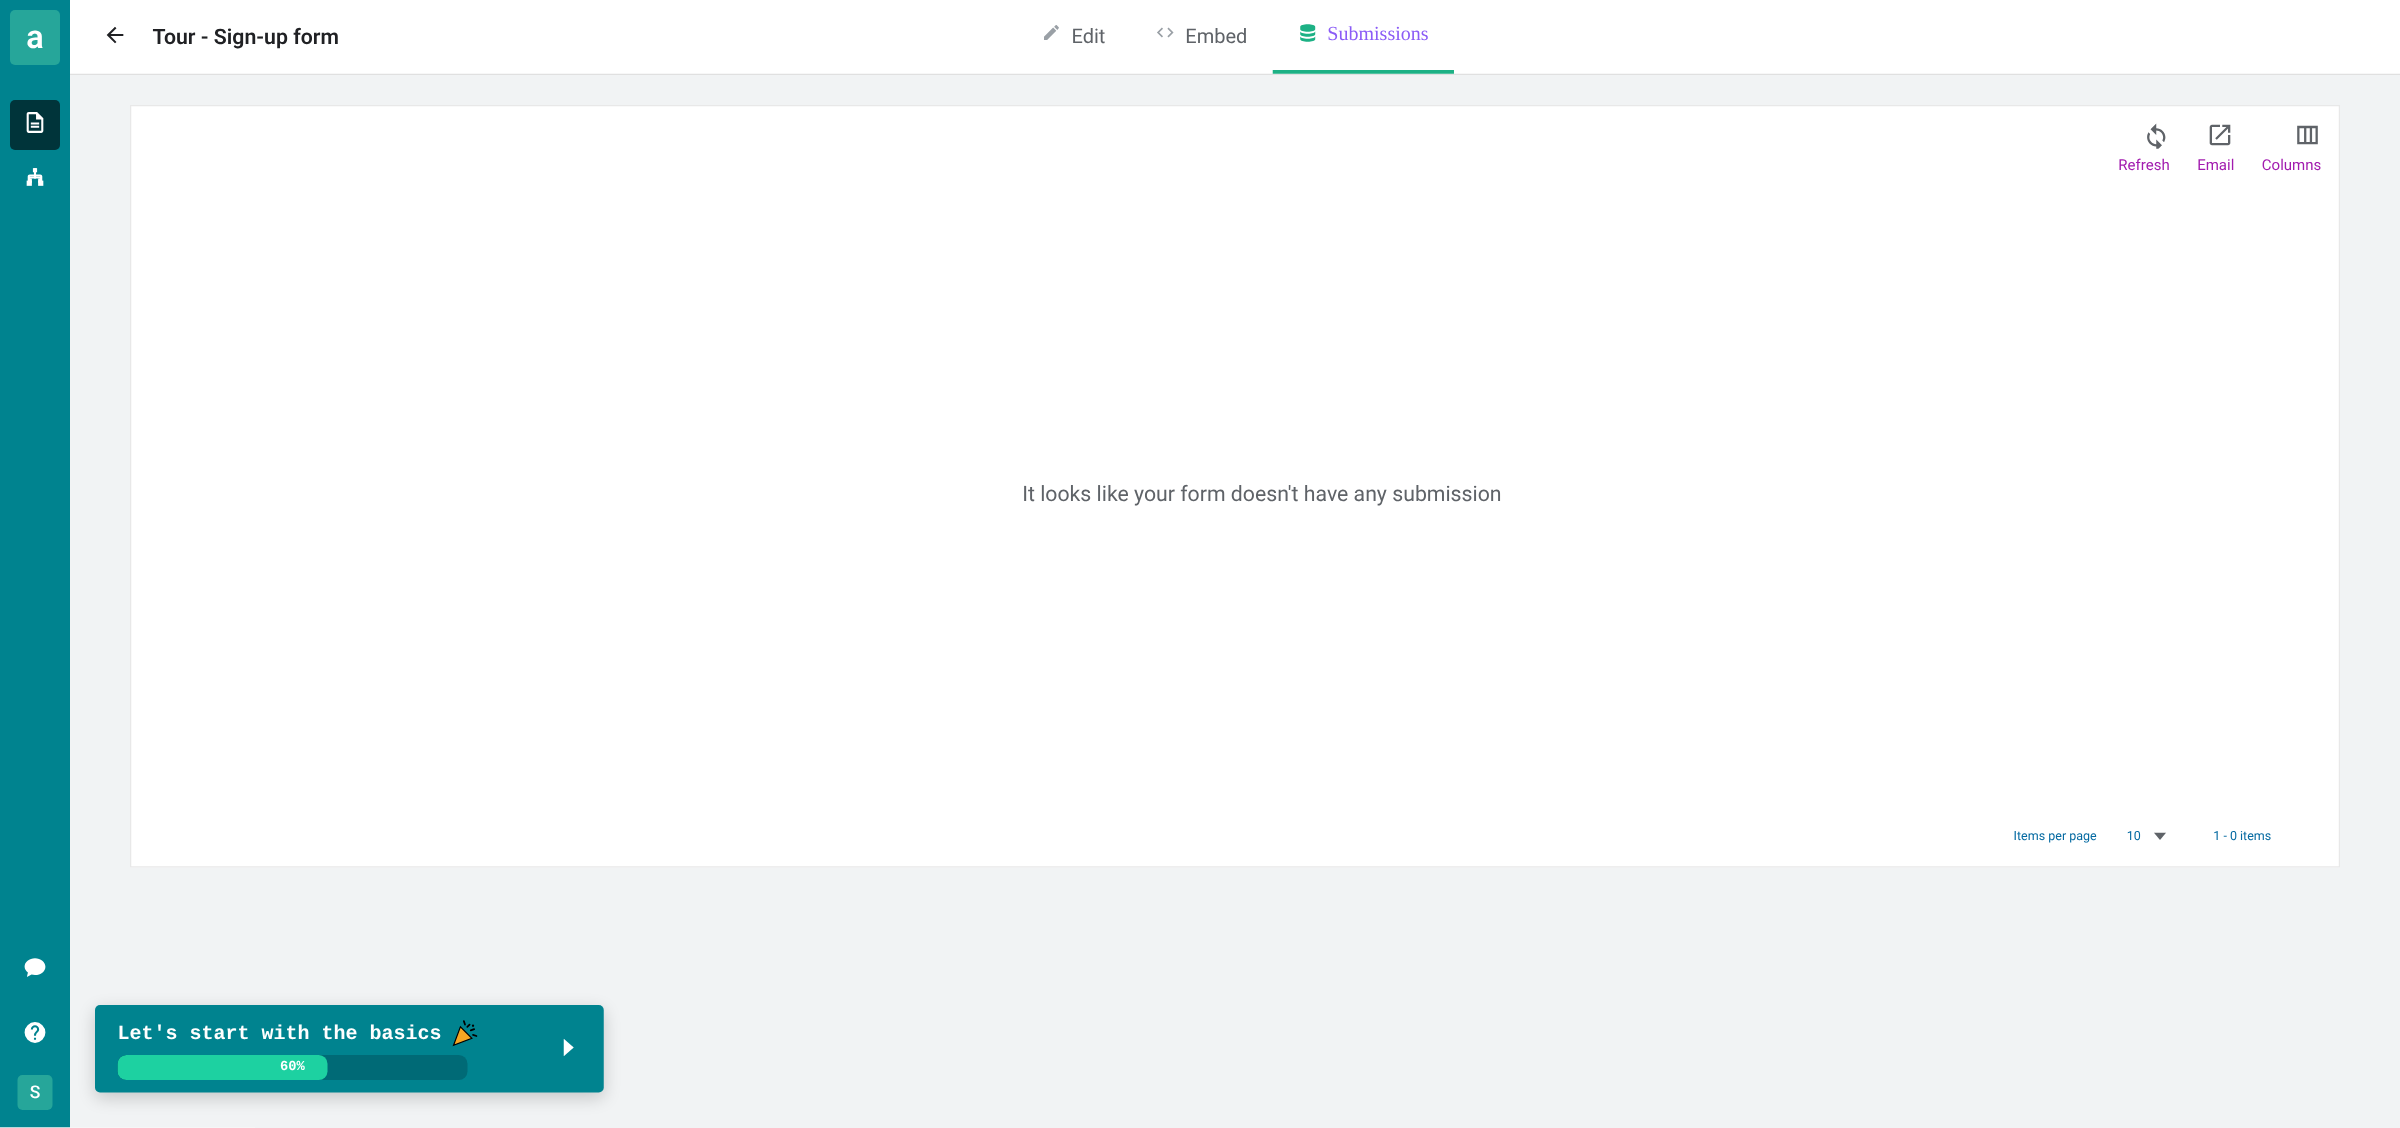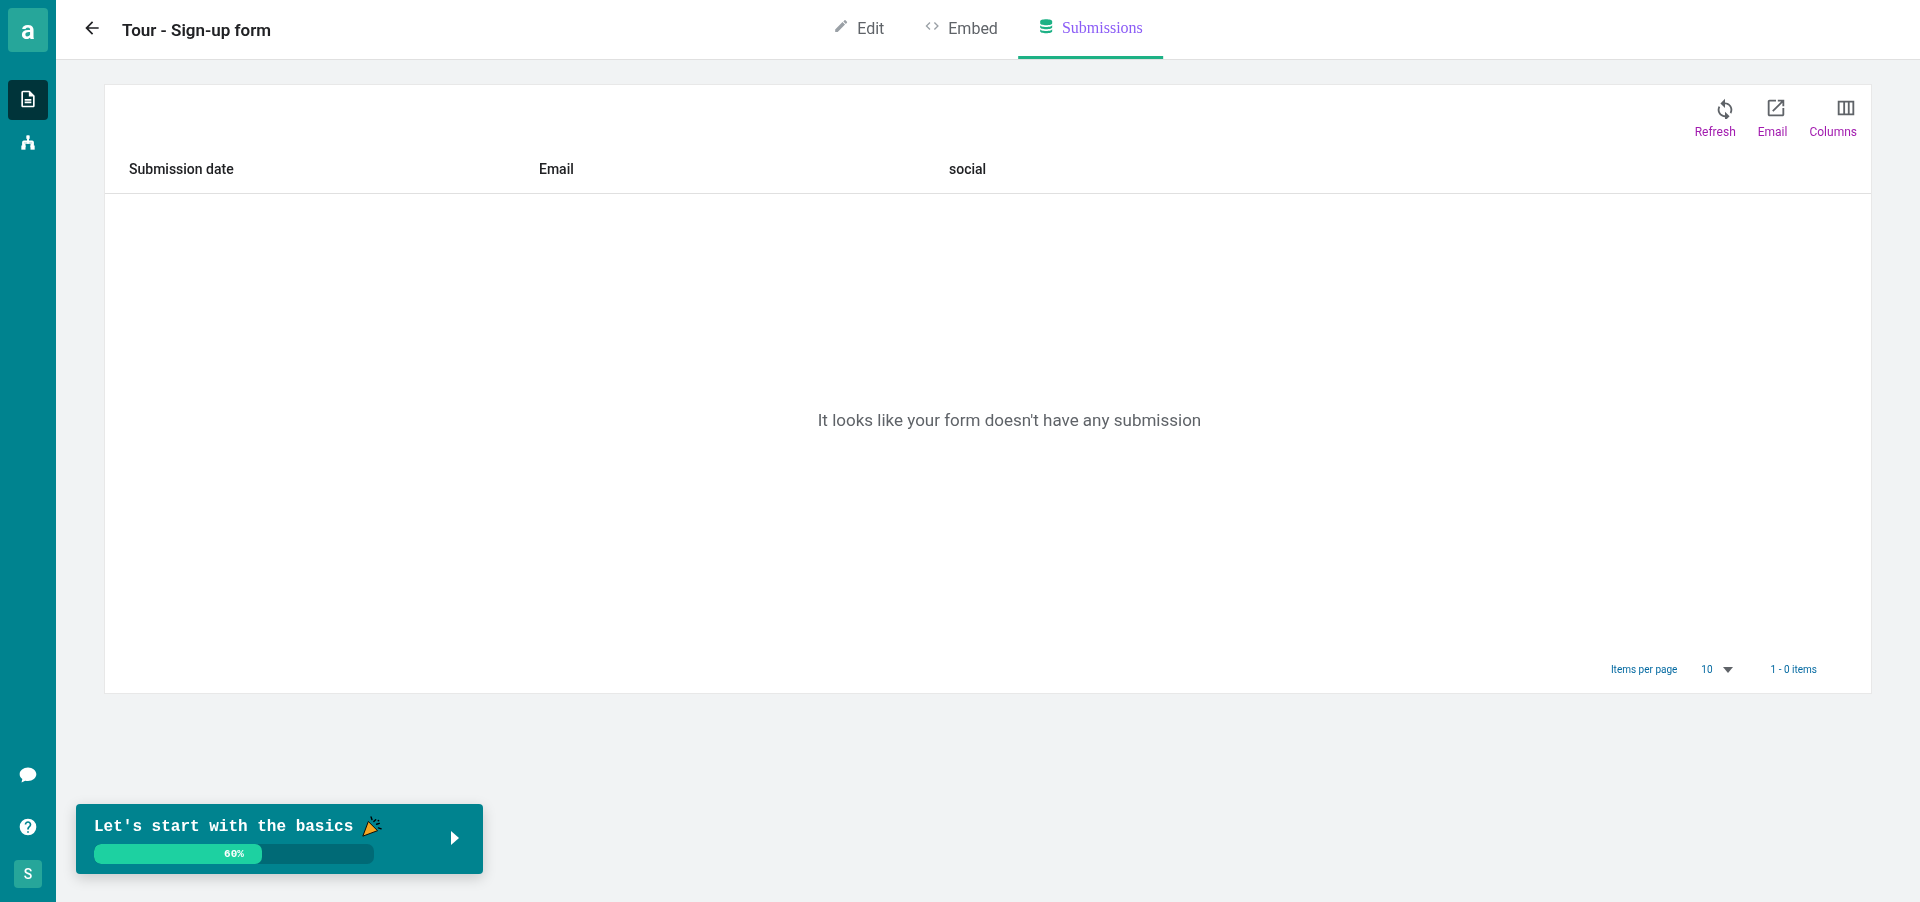--- a/index.html
+++ b/index.html
@@ -180,25 +180,20 @@
           <div class="tool-btn">
             <span>
               <svg viewBox="0 0 24 24">
                   <path d="M3 4h18v16H3V4zm2 2v12h4V6H5zm6 0v12h3V6h-3zm5 0v12h3V6h-3z"></path>
                 </svg>
             </span>
             <span>Columns</span>
           </div>
         </div>
 
-        <div class="table-head">
-          <div class="col-date">Submission date</div>
-          <div class="col-email">Email</div>
-          <div class="col-social">social</div>
-        </div>
 
         <div class="empty-state">
           <span>It looks like your form doesn't have any submission</span>
         </div>
 
         <div class="table-foot">
           <div class="perpage-wrap">
             <span>Items per page</span>
             <div class="perpage-select">
               <span>10</span>

